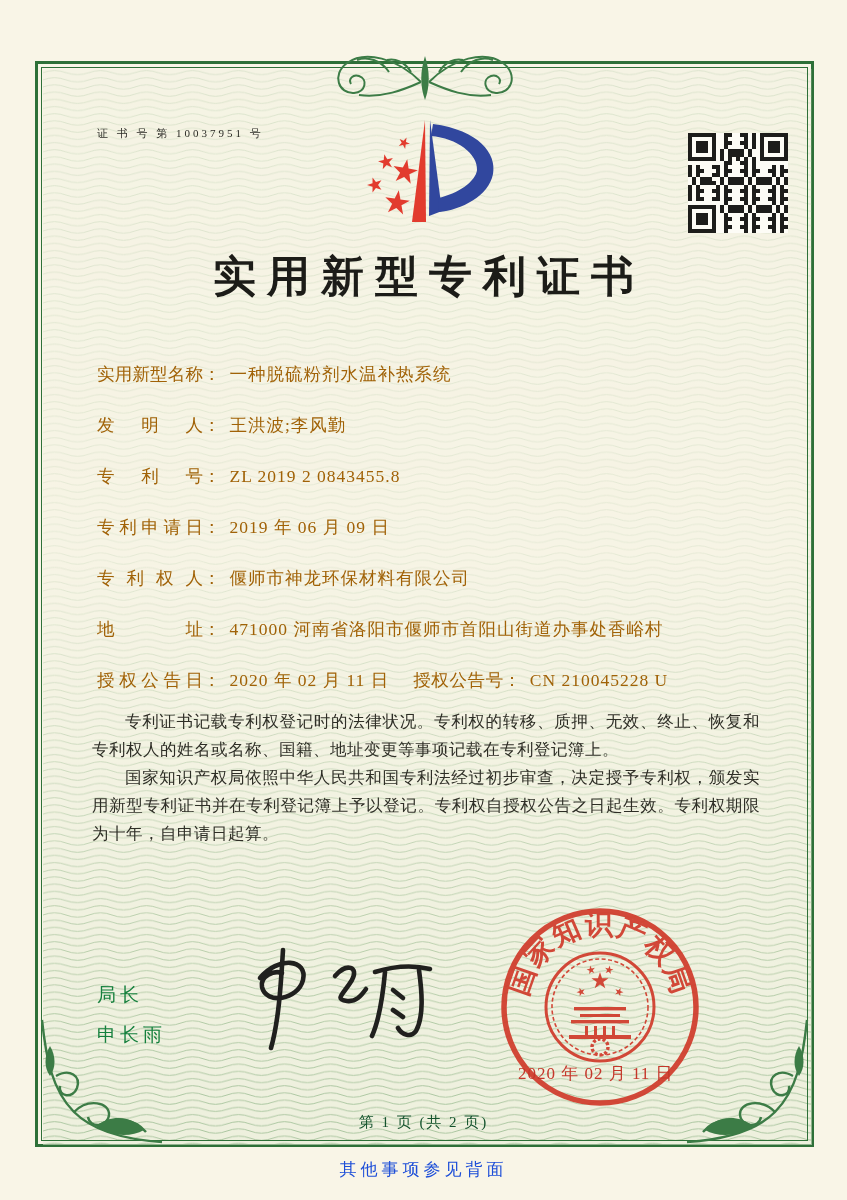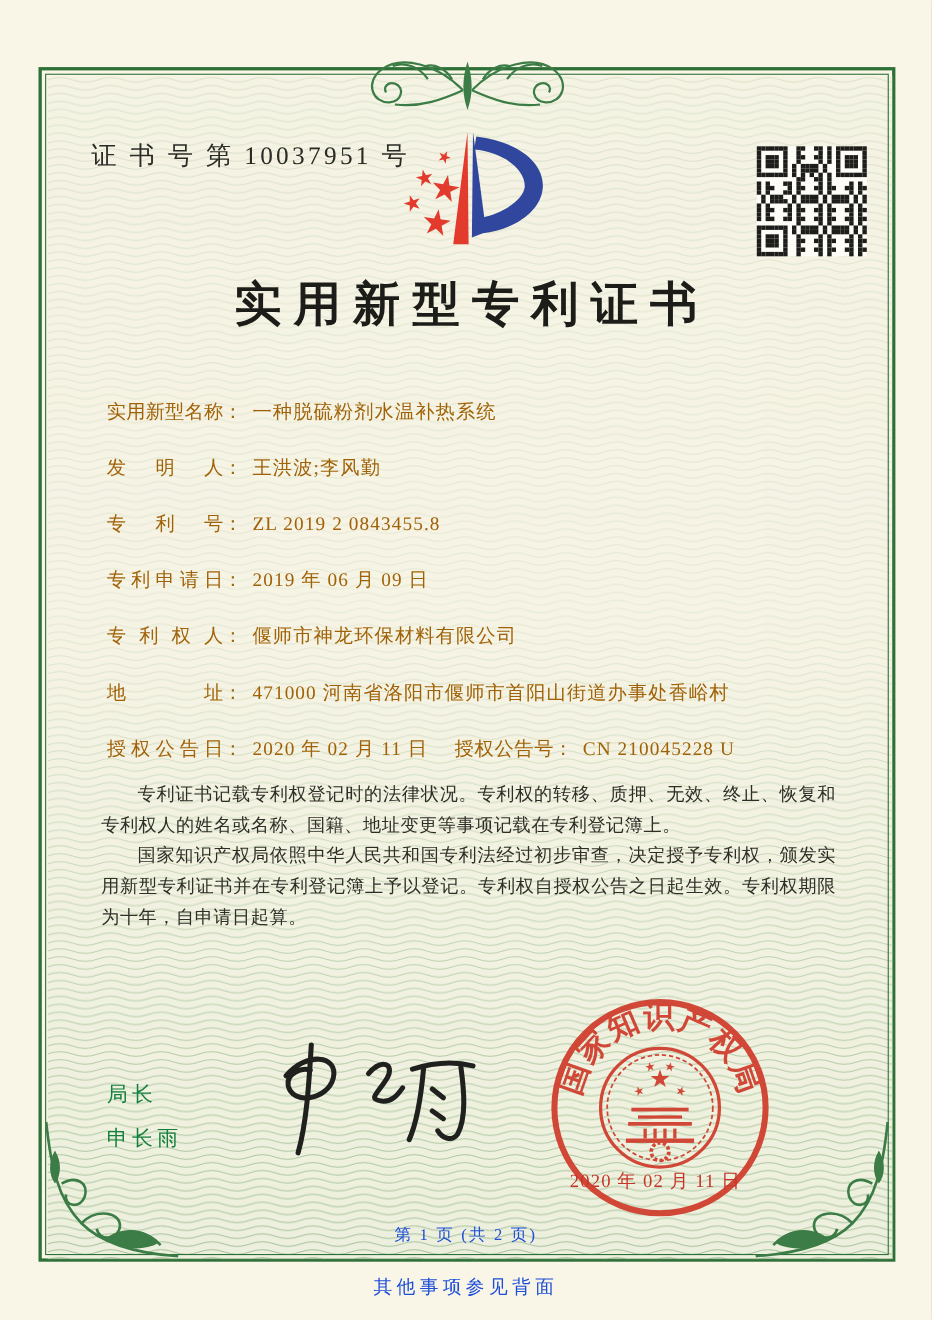--- a/index.html
+++ b/index.html
@@ -25,22 +25,22 @@
   .guilloche { position:absolute; left:5px; top:5px; pointer-events:none; }
   .ornament-top {
     position:absolute; left:50%; top:-26px; transform:translateX(-50%);
   }
   .ornament-corner { position:absolute; bottom:-2px; }
   .ornament-corner.left  { left:-2px; }
   .ornament-corner.right { right:-2px; transform:scaleX(-1); }
 
   
   .cert-no {
-    position:absolute; left:83px; top:126px;
-    font-size:23px; letter-spacing:3px; color:#2b2b26;
+    position:absolute; left:97px; top:126px;
+    font-size:11px; letter-spacing:3px; color:#2b2b26;
   }
   .logo { position:absolute; left:341px; top:112px; }
   .qr {
     position:absolute; left:688px; top:133px; width:100px; height:100px;
     background:#fdfcf6; display:grid;
     grid-template-columns:repeat(25,1fr); grid-template-rows:repeat(25,1fr);
   }
   .qr div.on { background:#1d1d1b; }
   .title {
     position:absolute; left:0; right:0; top:248px;
@@ -77,21 +77,21 @@
   }
   .director div { margin-bottom:14px; }
   .signature { position:absolute; left:222px; top:942px; }
   .seal { position:absolute; left:495px; top:902px; }
   .seal-date {
     position:absolute; left:518px; top:1062px; width:175px;
     color:#c5362a; font-size:17px; letter-spacing:1px; white-space:nowrap;
   }
   .page-info {
     position:absolute; left:0; right:0; top:1113px;
-    text-align:center; font-size:15px; letter-spacing:2px; color:#1d4ed8;
+    text-align:center; font-size:15px; letter-spacing:2px; color:#14532d;
   }
   .back-note {
     position:absolute; left:0; right:0; top:1158px;
     text-align:center; font-size:17px; letter-spacing:4px; color:#1d4ed8;
   }
 </style>
 </head>
 <body>
 
 <div class="page">

